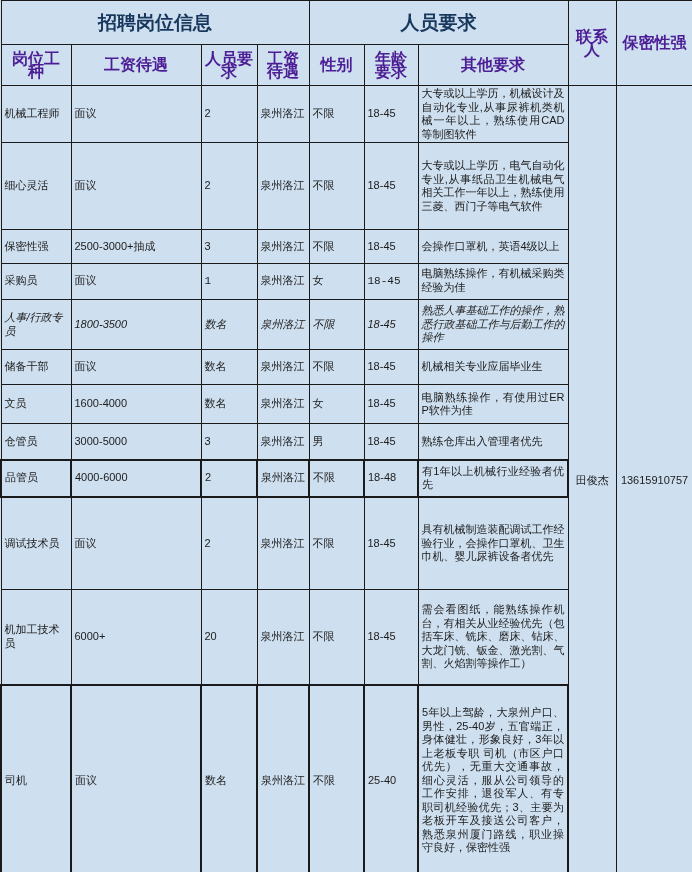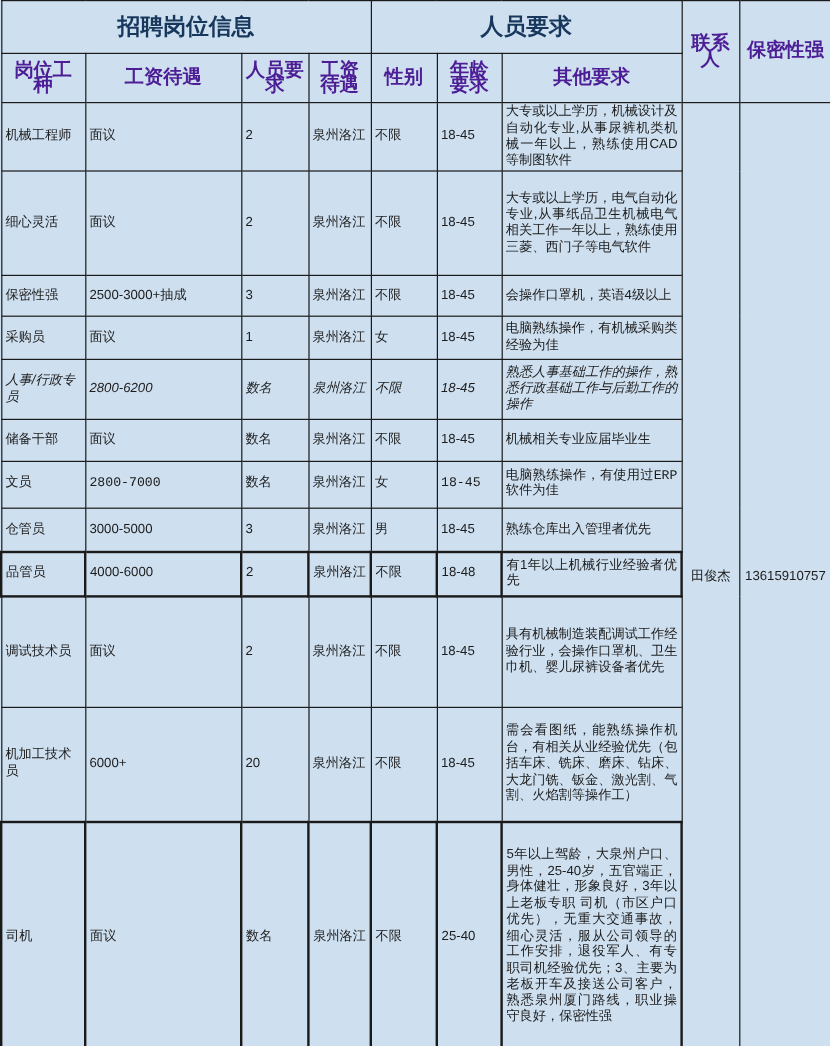--- a/index.html
+++ b/index.html
@@ -92,50 +92,50 @@
   </tr>
       <tr style="height: 34px;">
     <td class="c-position">保密性强</td>
     <td class="c-salary">2500-3000+抽成</td>
     <td class="c-count">3</td>
     <td class="c-location">泉州洛江</td>
     <td class="c-gender">不限</td>
     <td class="c-age">18-45</td>
     <td class="c-other">会操作口罩机，英语4级以上</td>
   </tr>
-      <tr style="height: 36px;">
+      <tr style="height: 36px; font-family: Liberation Mono, monospace;">
     <td class="c-position">采购员</td>
     <td class="c-salary">面议</td>
     <td class="c-count">1</td>
     <td class="c-location">泉州洛江</td>
     <td class="c-gender">女</td>
     <td class="c-age">18-45</td>
     <td class="c-other">电脑熟练操作，有机械采购类经验为佳</td>
   </tr>
       <tr style="height: 50px; font-style: italic;">
     <td class="c-position">人事/行政专员</td>
-    <td class="c-salary">2800-6200</td>
+    <td class="c-salary">1800-3500</td>
     <td class="c-count">数名</td>
     <td class="c-location">泉州洛江</td>
     <td class="c-gender">不限</td>
     <td class="c-age">18-45</td>
     <td class="c-other">熟悉人事基础工作的操作，熟悉行政基础工作与后勤工作的操作</td>
   </tr>
       <tr style="height: 35px; padding-left: 41px;">
     <td class="c-position">储备干部</td>
     <td class="c-salary">面议</td>
     <td class="c-count">数名</td>
     <td class="c-location">泉州洛江</td>
     <td class="c-gender">不限</td>
     <td class="c-age">18-45</td>
     <td class="c-other">机械相关专业应届毕业生</td>
   </tr>
-      <tr style="height: 39px; font-family: Liberation Mono, monospace;">
+      <tr style="height: 39px;">
     <td class="c-position">文员</td>
-    <td class="c-salary">2800-7000</td>
+    <td class="c-salary">1600-4000</td>
     <td class="c-count">数名</td>
     <td class="c-location">泉州洛江</td>
     <td class="c-gender">女</td>
     <td class="c-age">18-45</td>
     <td class="c-other">电脑熟练操作，有使用过ERP软件为佳</td>
   </tr>
       <tr style="height: 36px;">
     <td class="c-position">仓管员</td>
     <td class="c-salary">3000-5000</td>
     <td class="c-count">3</td>

